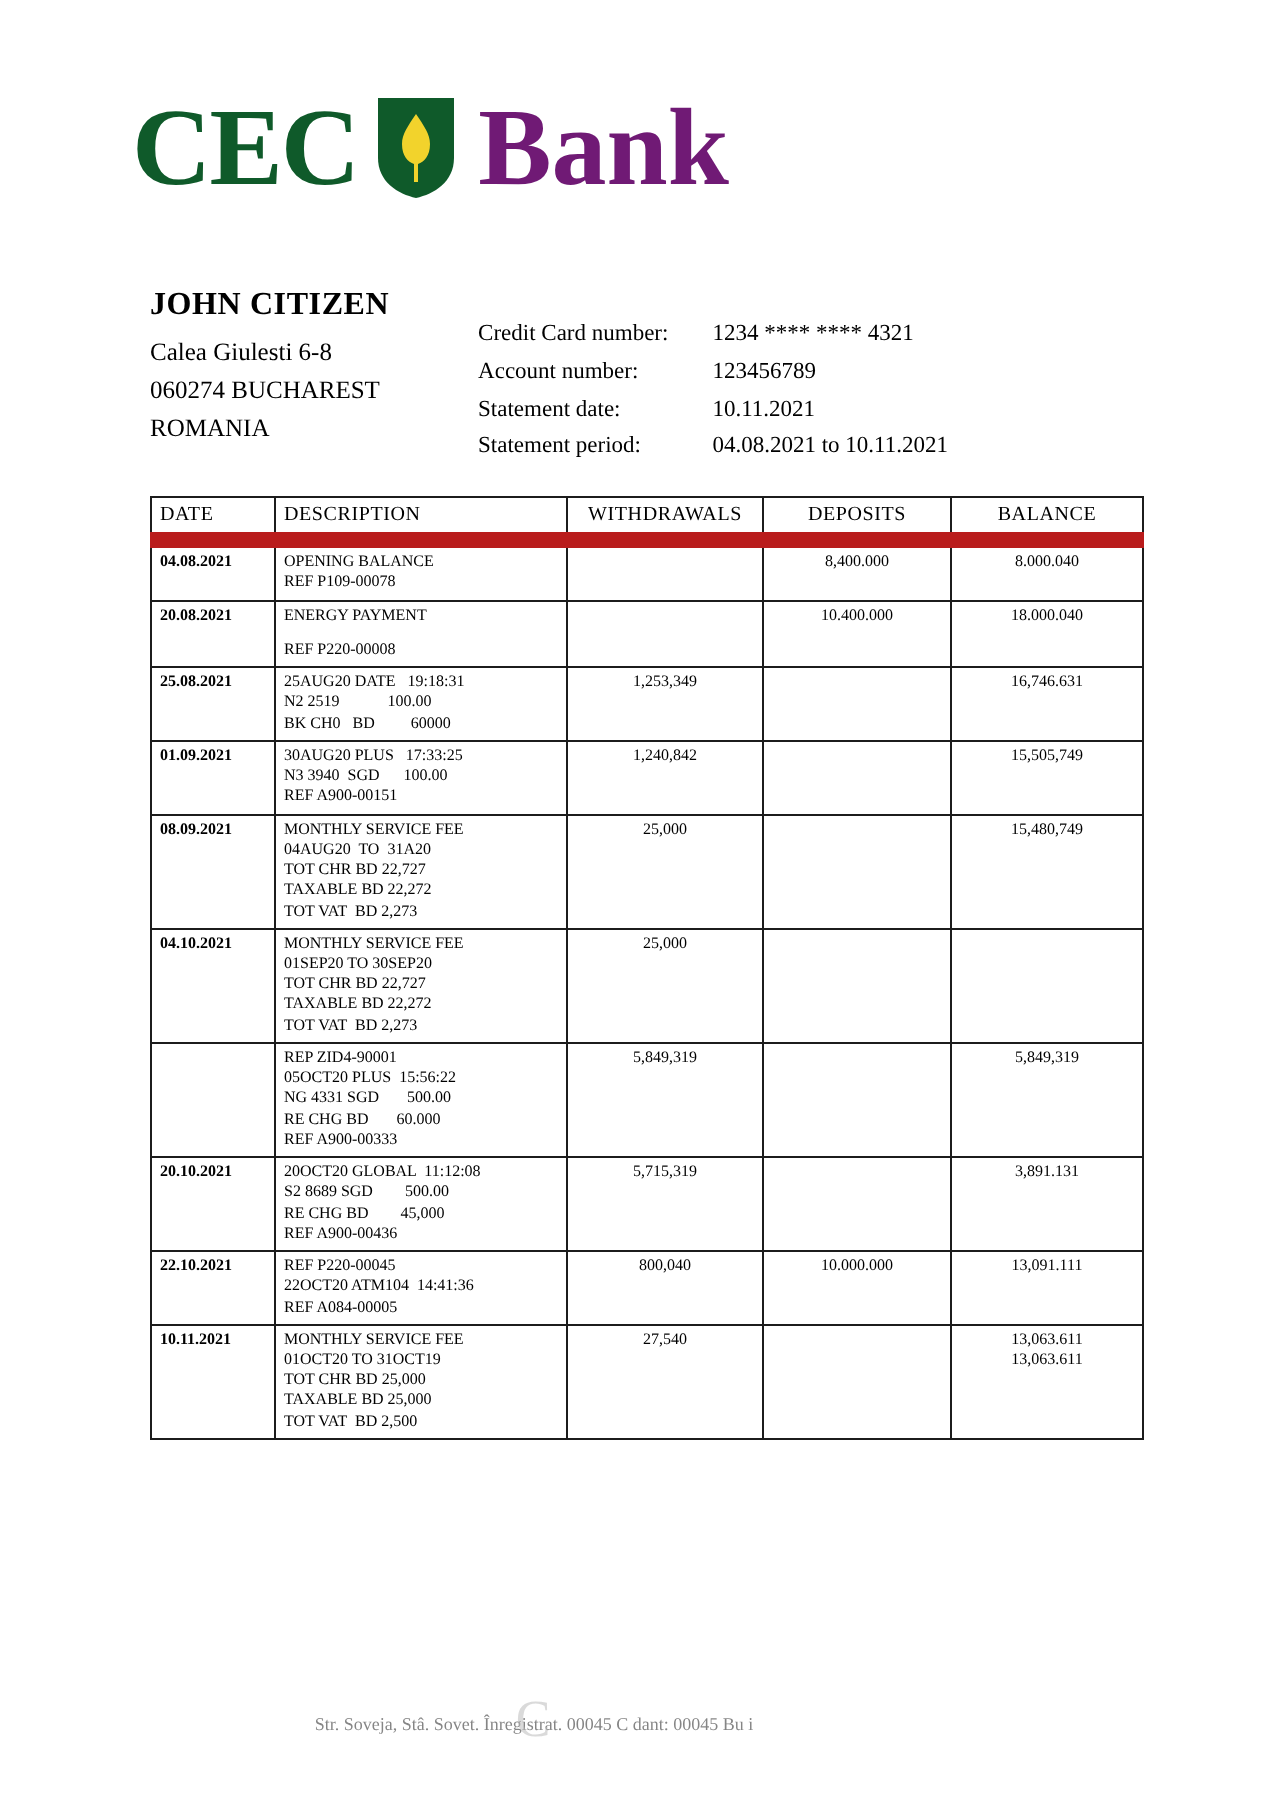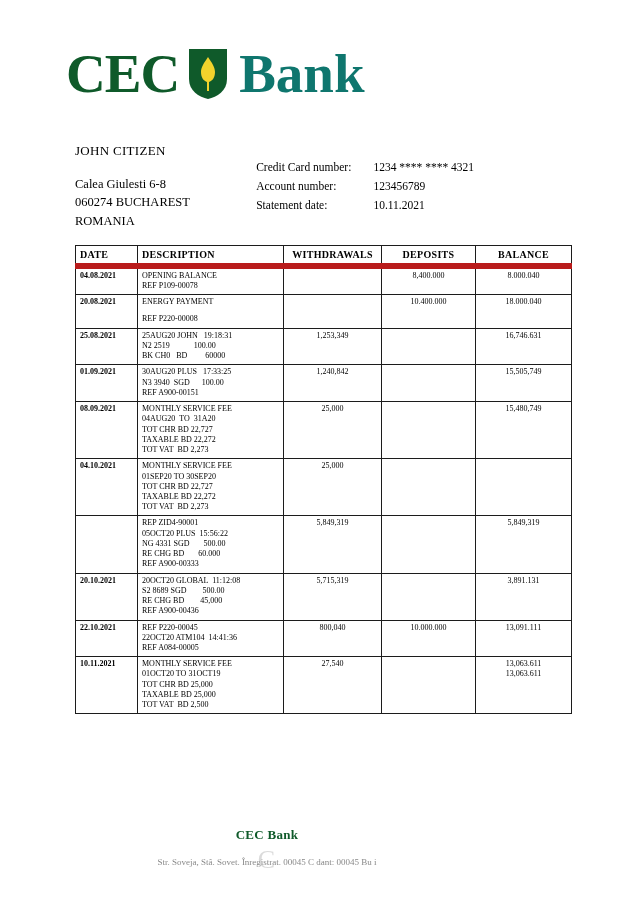--- a/index.html
+++ b/index.html
@@ -44,39 +44,39 @@
     height: 54px;
     margin: 0 10px 0 8px;
     position: relative;
     display: inline-block;
   }
   .logo-shield svg { display: block; }
   .logo-bank {
     font-family: "Liberation Serif", serif;
     font-weight: bold;
     font-size: 55px;
-    color: #0f766e;
+    color: #701a75;
     line-height: 1;
   }
 
   
   .info-row {
     display: flex;
     justify-content: space-between;
     padding: 40px 60px 0 75px;
   }
   .customer {
     font-size: 12.5px;
     line-height: 1.5;
   }
   .customer .name {
-    font-weight: normal;
-    font-size: 13px;
+    font-weight: bold;
+    font-size: 16px;
     letter-spacing: .3px;
-    margin-bottom: 14px;
+    margin-bottom: 2px;
   }
   .meta {
     font-size: 11.5px;
     line-height: 1.55;
     margin-top: 18px;
   }
   .meta table { border-collapse: collapse; }
   .meta td { padding: 0 0 1px 0; vertical-align: top; font-size: 11.5px; }
   .meta td.label { padding-right: 22px; white-space: nowrap; }
 
@@ -97,25 +97,25 @@
     border-collapse: collapse;
     width: 100%;
     table-layout: fixed;
   }
   table.stmt th, table.stmt td {
     border: 1px solid #1c1c1c;
     vertical-align: top;
   }
   table.stmt thead th {
     font-size: 10px;
-    font-weight: bold;
+    font-weight: normal;
     letter-spacing: .3px;
     padding: 3px 4px;
     text-align: left;
-    border-bottom: 6px solid #b91c1c;
+    border-bottom: 8px solid #b91c1c;
   }
   table.stmt thead th.num { text-align: center; }
   .col-date { width: 62px; }
   .col-desc { width: 146px; }
   .col-wd  { width: 98px; }
   .col-dep { width: 94px; }
   .col-bal { width: 96px; }
 
   table.stmt tbody td {
     font-size: 8px;
@@ -201,20 +201,24 @@
           <td>1234 **** **** 4321</td>
         </tr>
         <tr>
           <td class="label">Account number:</td>
           <td>123456789</td>
         </tr>
         <tr>
           <td class="label">Statement date:</td>
           <td>10.11.2021</td>
         </tr>
+        <tr>
+          <td class="label">Statement period:</td>
+          <td>04.08.2021 to 10.11.2021</td>
+        </tr>
       </tbody>
         </table>
     </div>
   </div>
 
 
   <div class="table-wrap">
     <table class="stmt">
       <colgroup>
         <col class="col-date">
@@ -262,21 +266,21 @@
             <td class="amt">
               <span class="v">10.400.000</span>
             </td>
             <td class="amt">
               <span class="v">18.000.040</span>
             </td>
           </tr>
           <tr>
             <td class="date">25.08.2021</td>
             <td class="desc">
-              <div class="line">25AUG20 JOHN   19:18:31</div>
+              <div class="line">25AUG20 DATE   19:18:31</div>
               <div class="line">N2 2519            100.00</div>
               <div class="line">BK CH0   BD         60000</div>
             </td>
             <td class="amt">
               <span class="v">1,253,349</span>
             </td>
             <td class="amt">
               <span class="v"></span>
             </td>
             <td class="amt">
@@ -410,18 +414,17 @@
             <td class="amt">
               <span class="v">13,063.611</span>
               <span class="v">13,063.611</span>
             </td>
           </tr>
         </tbody>
     </table>
   </div>
 
   <div class="footer">
-    <div class="fname">CEC Bank</div>
     <div class="faddr">Str. Soveja, Stâ. Sovet.       Înregistrat. 00045  C     dant: 00045 Bu       i</div>
   </div>
   <div class="watermark">C</div>
 
 </div>
 
 </body></html>

